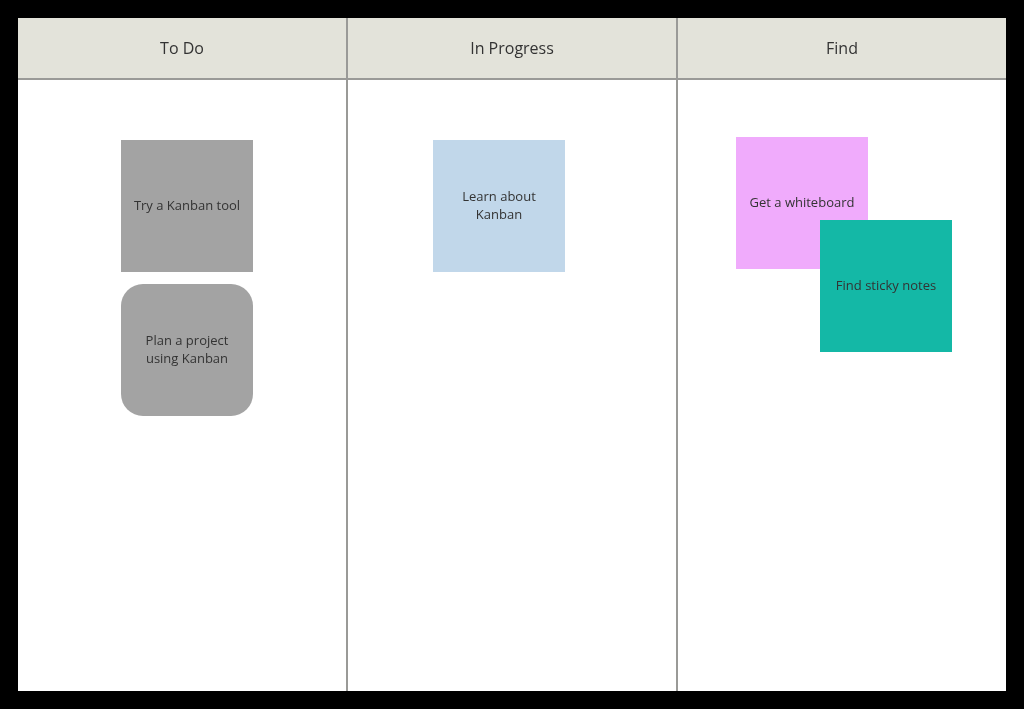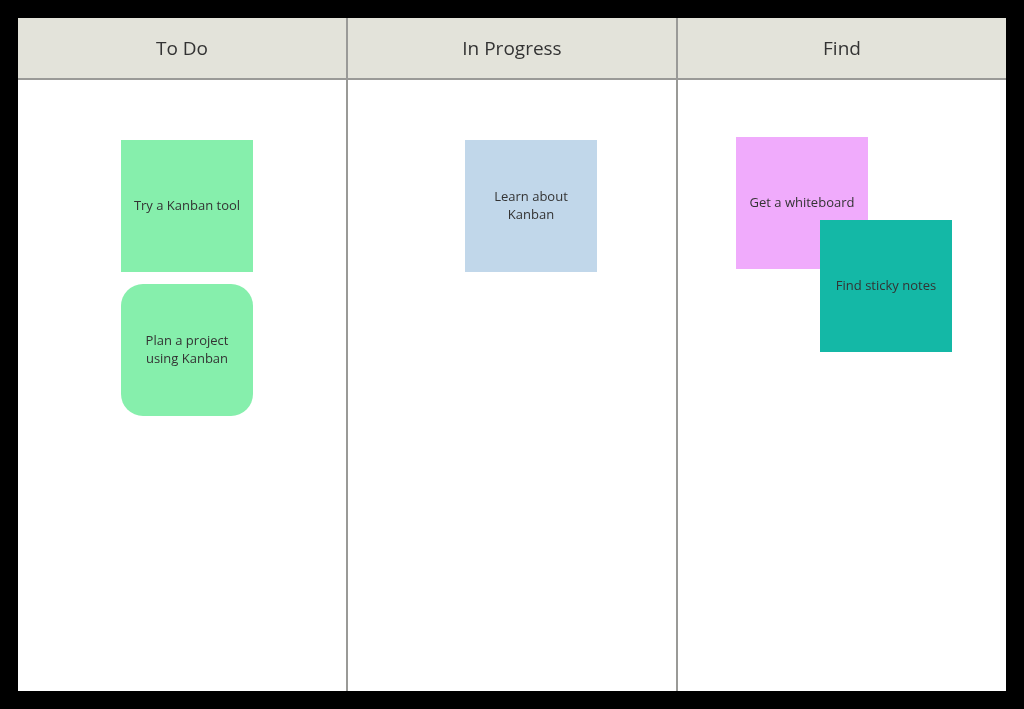--- a/index.html
+++ b/index.html
@@ -21,21 +21,21 @@
       display: flex;
       background: #e3e3da;
       border-bottom: 2px solid #9a9a97;
       height: 62px;
     }
     .col-header {
       flex: 1;
       display: flex;
       align-items: center;
       justify-content: center;
-      font-size: 19px;
+      font-size: 16px;
       color: #333;
     }
     .col-header:not(:last-child) {
       border-right: 2px solid #9a9a97;
     }
     .columns {
       flex: 1;
       display: flex;
       position: relative;
     }
@@ -52,22 +52,22 @@
       height: 132px;
       display: flex;
       align-items: center;
       justify-content: center;
       text-align: center;
       font-size: 13px;
       color: #333;
       padding: 10px;
       line-height: 1.35;
     }
-    .yellow { background: #86efac; }
-    .blue   { background: #c1d7ea; margin-left: 32px; }
+    .yellow { background: #a3a3a3; }
+    .blue   { background: #c1d7ea; }
     .pink   { background: #f0abfc; }
     .mint   { background: #14b8a6; }
     
     .c-todo-1 { left: 103px; top: 60px; }
     .c-todo-2 { left: 103px; top: 204px; border-radius: 22px; }
     .c-progress-1 { left: 85px; top: 60px; }
     .c-done-1 { left: 58px; top: 57px; }
     .c-done-2 { left: 142px; top: 140px; }
   </style>
 </head>

